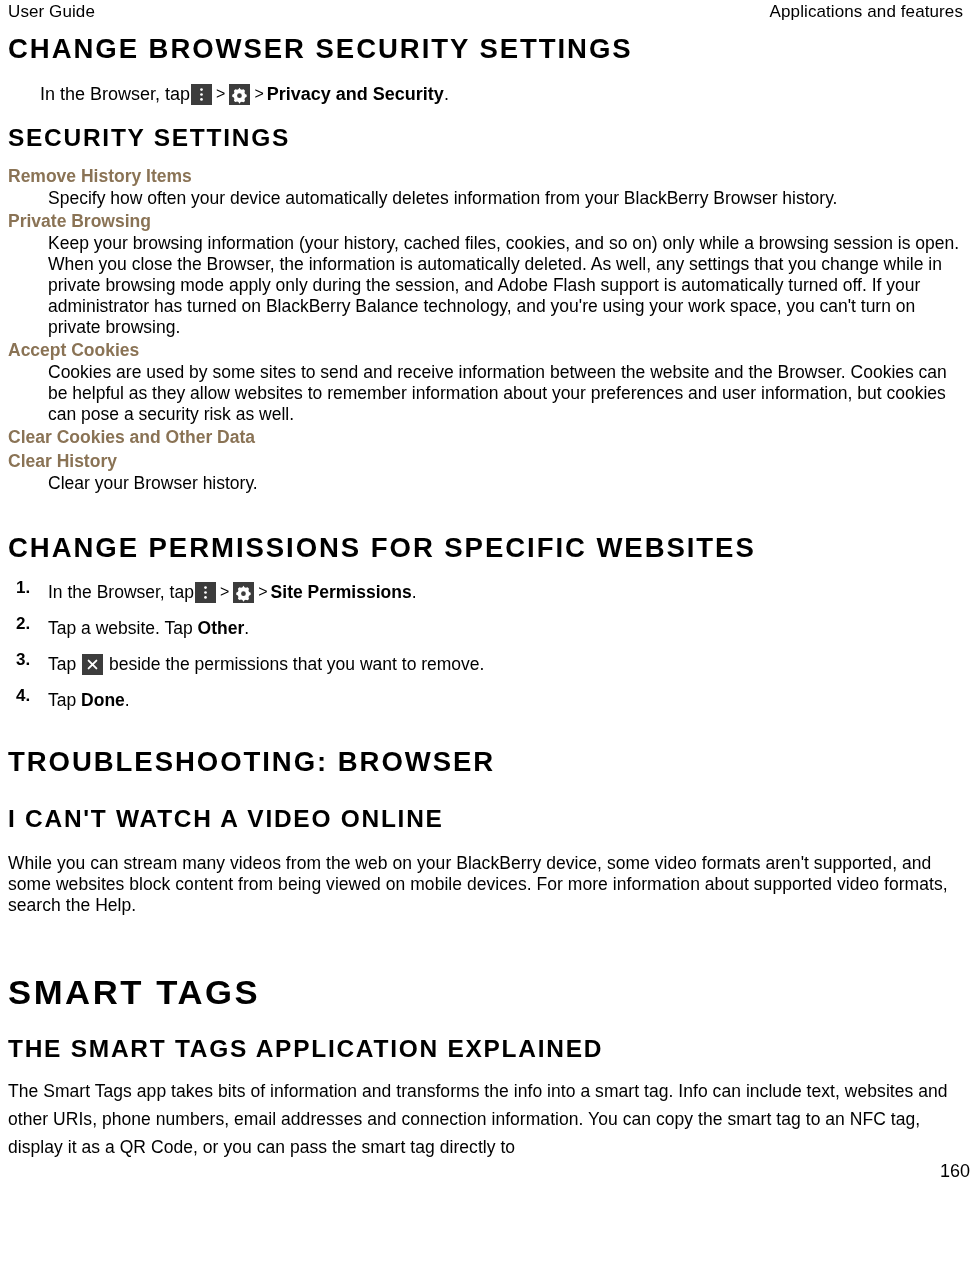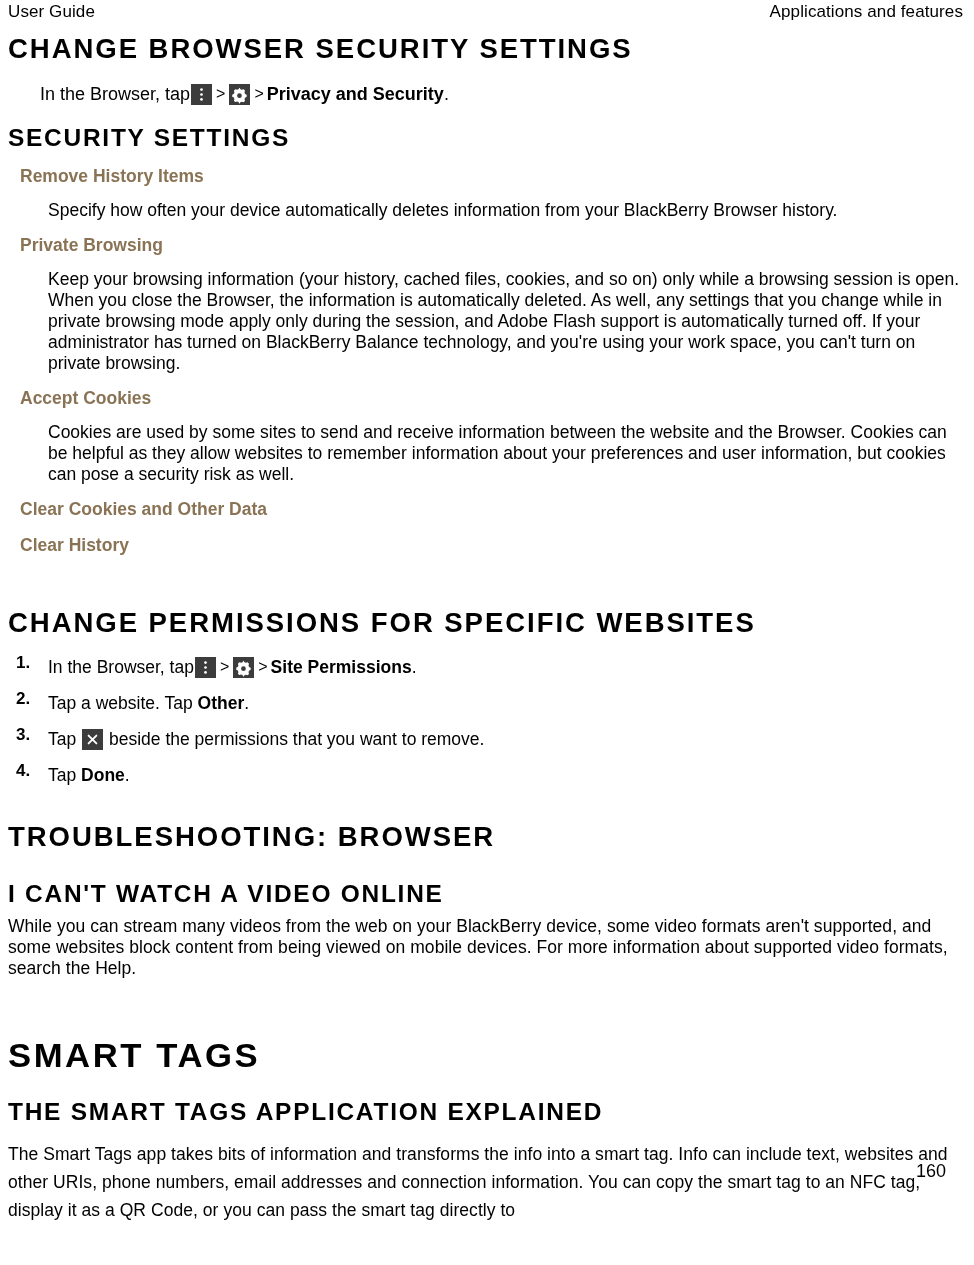--- a/index.html
+++ b/index.html
@@ -89,21 +89,21 @@
     margin: 18px 0 2px 32px;
   }
 
   
   dl.deflist { margin: 12px 0 0 0; }
   dl.deflist dt {
     color: #8a7355;
     font-weight: 700;
     font-size: 17.5px;
     line-height: 24px;
-    margin: 12px;
+    margin: 0;
   }
   dl.deflist dd {
     margin: 0 0 0 40px;
     font-size: 17.5px;
     line-height: 21px;
     color: #000;
   }
   dl.deflist dd.gap-after { margin-bottom: 26px; }
 
   
@@ -147,21 +147,21 @@
     background: #3c3c3c;
     vertical-align: -5px;
     position: relative;
     margin: 0 1px;
   }
   .chip svg { display: block; }
 
   
   .folio {
     position: absolute;
-    right: 28px;
+    right: 4px;
     bottom: 6px;
     font-size: 18px;
     line-height: 22px;
     color: #000;
     text-align: center;
   }
 
   .spacer-lg { height: 38px; }
   .spacer-md { height: 22px; }
 </style>
@@ -200,20 +200,21 @@
 
     <dt>Private Browsing</dt>
     <dd>Keep your browsing information (your history, cached files, cookies, and so on) only while a browsing session is open. When you close the Browser, the information is automatically deleted. As well, any settings that you change while in private browsing mode apply only during the session, and Adobe Flash support is automatically turned off. If your administrator has turned on BlackBerry Balance technology, and you're using your work space, you can't turn on private browsing.</dd>
 
     <dt>Accept Cookies</dt>
     <dd>Cookies are used by some sites to send and receive information between the website and the Browser. Cookies can be helpful as they allow websites to remember information about your preferences and user information, but cookies can pose a security risk as well.</dd>
 
     <dt>Clear Cookies and Other Data</dt>
 
     <dt>Clear History</dt>
+    <dd>Clear your Browser history.</dd>
   </dl>
 
   <div class="spacer-lg"></div>
 
   <div class="h1">Change permissions for specific websites</div>
 
 
   <ol class="steps">
 
     <li>
@@ -255,21 +256,21 @@
       </span>
     </li>
   </ol>
 
   <div class="spacer-md"></div>
 
   <div class="h1">Troubleshooting: Browser</div>
 
   <div class="h2" style="margin-top:26px;">I can't watch a video online</div>
 
-  <p class="body" style="margin-top:8px;">While you can stream many videos from the web on your BlackBerry device, some video formats aren't supported, and some websites block content from being viewed on mobile devices. For more information about supported video formats, search the Help.</p>
+  <p class="body" style="margin-top:20px;">While you can stream many videos from the web on your BlackBerry device, some video formats aren't supported, and some websites block content from being viewed on mobile devices. For more information about supported video formats, search the Help.</p>
 
   <div class="h1 h1-chapter sp-chapter-top">Smart Tags</div>
 
   <div class="h2" style="margin-top:22px;">The Smart Tags application explained</div>
 
   <p class="body loose" style="margin-top:14px;">The Smart Tags app takes bits of information and transforms the info into a smart tag. Info can include text, websites and other URIs, phone numbers, email addresses and connection information. You can copy the smart tag to an NFC tag, display it as a QR Code, or you can pass the smart tag directly to</p>
 
   <div class="folio">160</div>
 
 </div>

